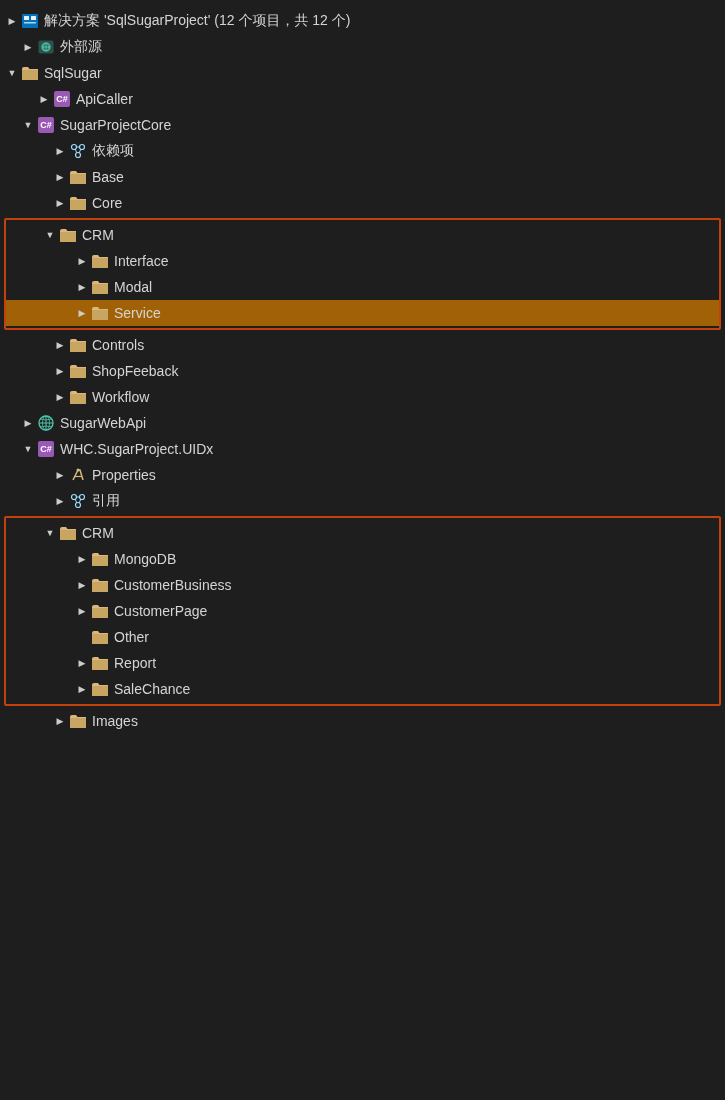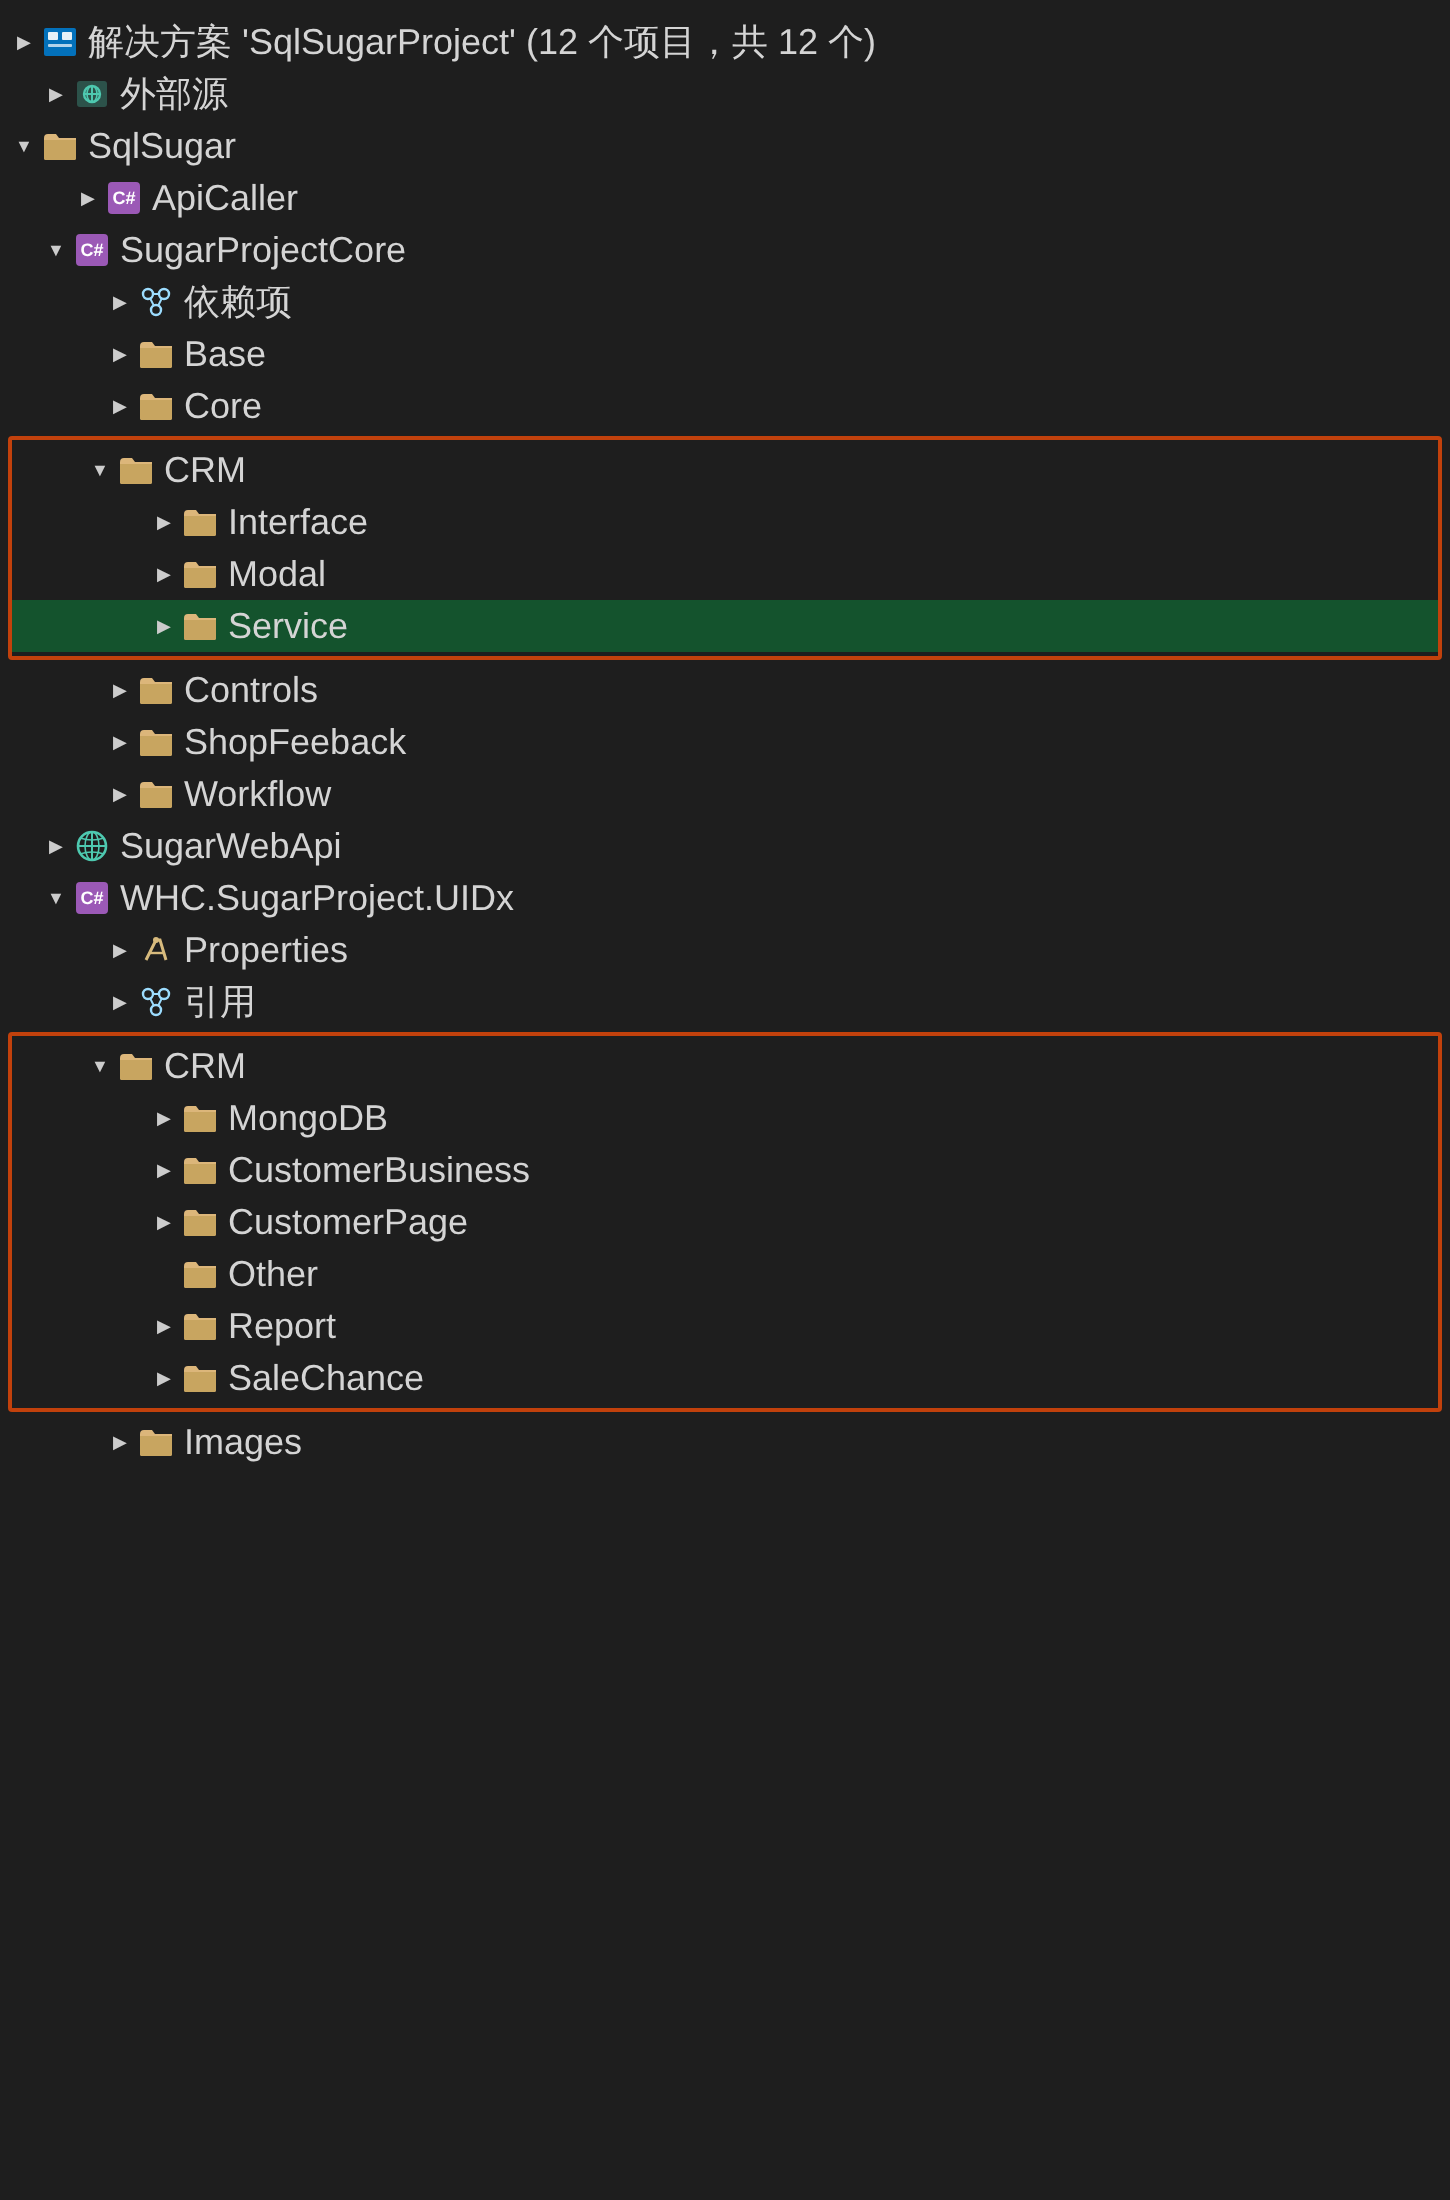--- a/index.html
+++ b/index.html
@@ -21,21 +21,21 @@
     .tree-item {
       display: flex;
       align-items: center;
       height: 26px;
       padding-left: 0;
       cursor: pointer;
       white-space: nowrap;
     }
 
     .tree-item.highlighted {
-      background-color: #14532d;
+      background-color: #a16207;
     }
 
     .indent {
       display: inline-block;
       flex-shrink: 0;
     }
 
     .arrow {
       display: inline-flex;
       align-items: center;
@@ -110,21 +110,21 @@
       height: 18px;
     }
 
     .props-icon svg {
       width: 18px;
       height: 18px;
     }
 
     .label {
       color: #d4d4d4;
-      font-size: 18px;
+      font-size: 14px;
     }
 
     .label.bold {
       font-weight: normal;
     }
 
     
     .red-box {
       border: 2px solid #c2410c;
       margin: 2px 4px;

